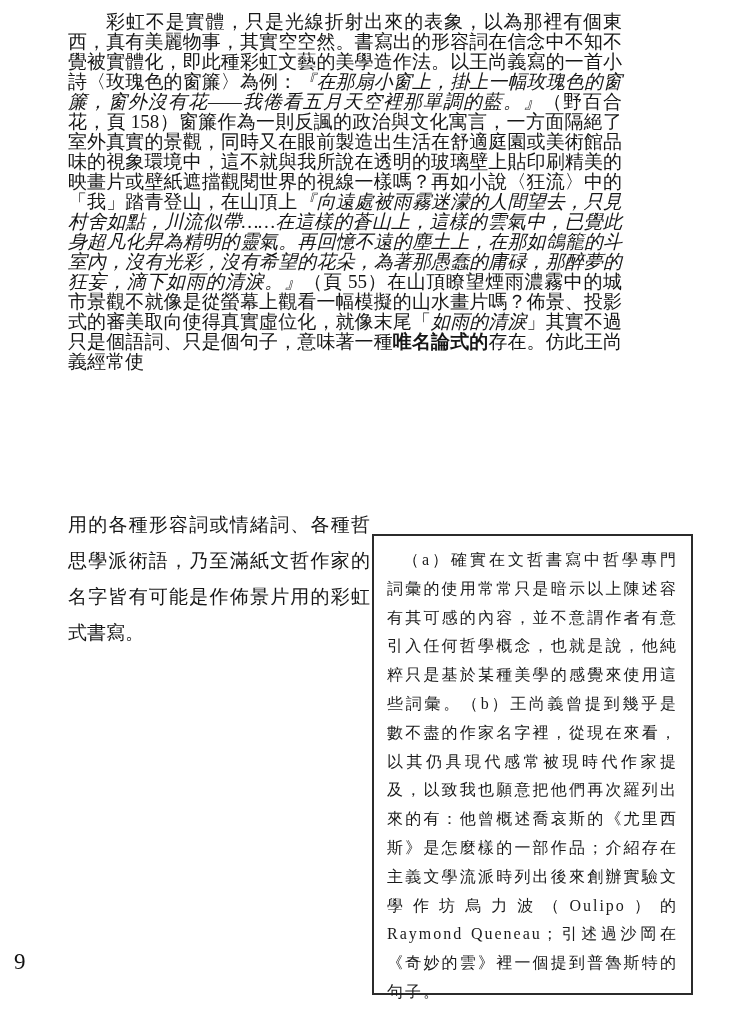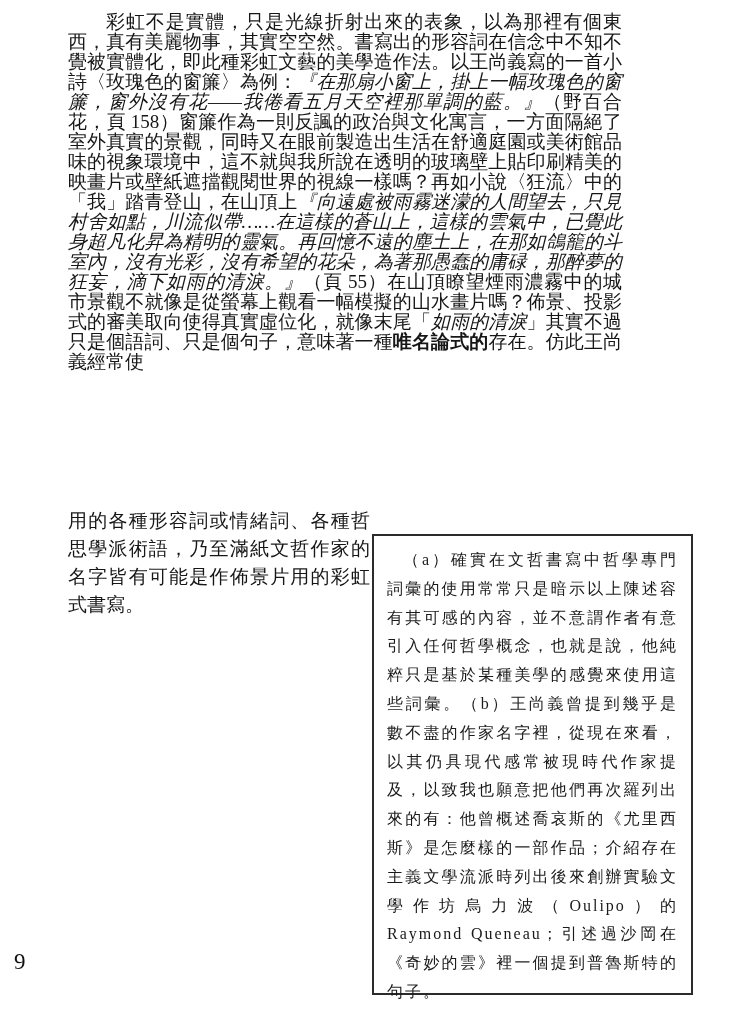--- a/index.html
+++ b/index.html
@@ -28,21 +28,21 @@
     width: 554px;
     font-size: 19px;
     line-height: 20px;
     text-indent: 2em;
   }
   .para-narrow {
     left: 68px;
     top: 507px;
     width: 302px;
     font-size: 19px;
-    line-height: 28px;
+    line-height: 36px;
   }
   .sidebox {
     position: absolute;
     left: 372px;
     top: 534px;
     width: 321px;
     height: 461px;
     border: 2px solid #2b2b2b;
     box-sizing: border-box;
     background: #ffffff;

